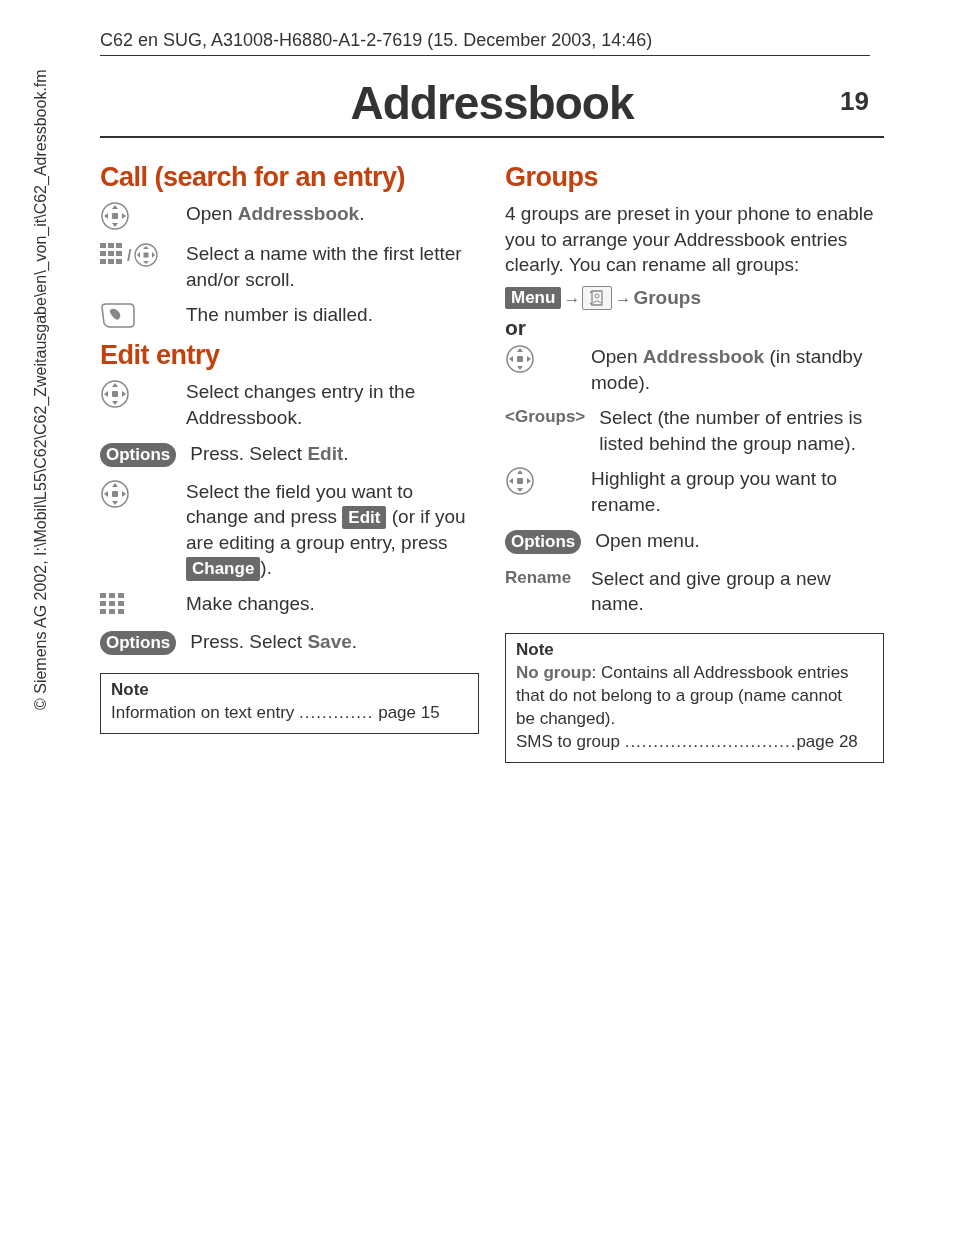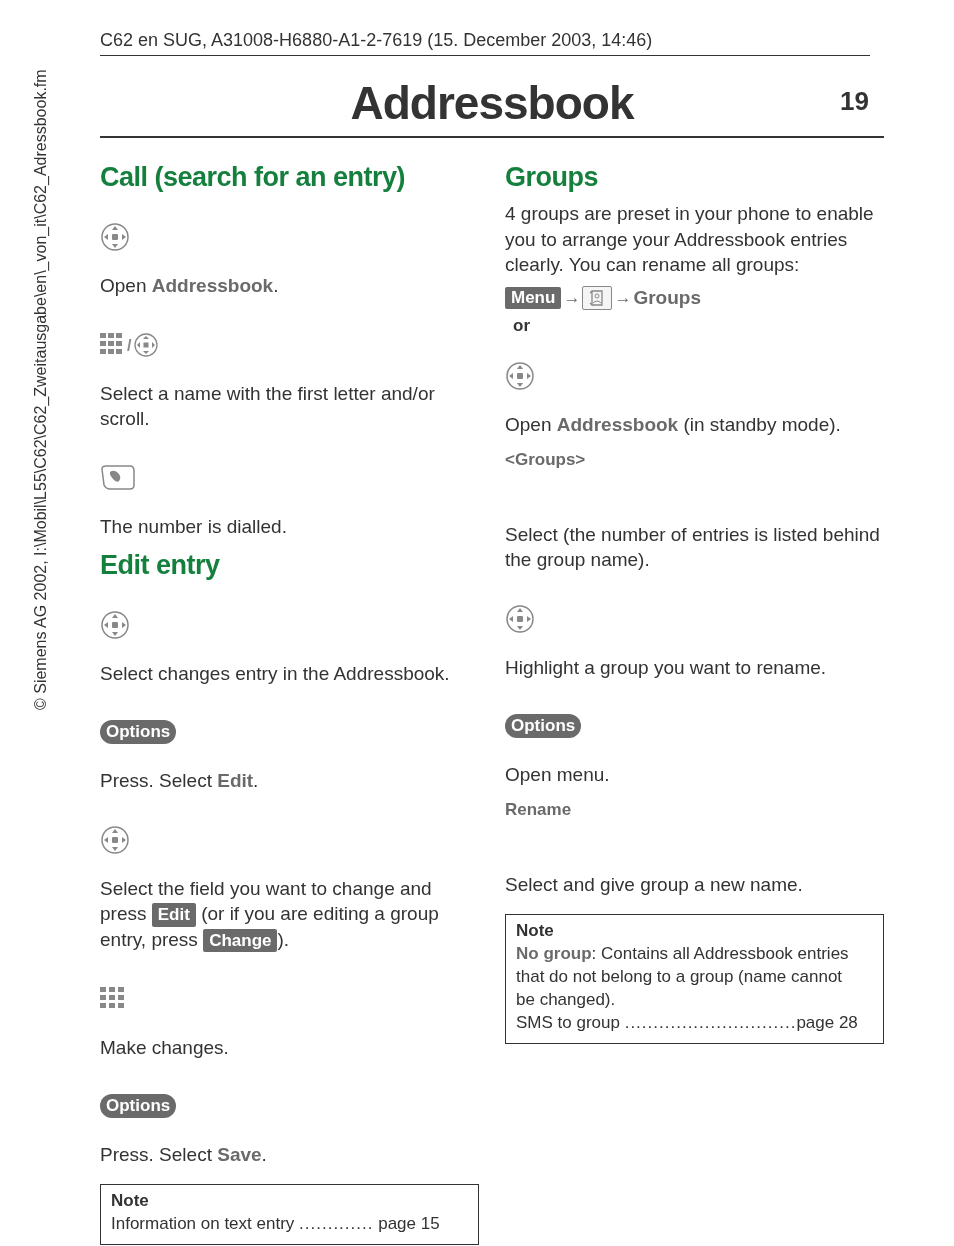--- a/index.html
+++ b/index.html
@@ -58,28 +58,28 @@
     gap: 26px;
   }
   .col {
     flex: 1;
     min-width: 0;
   }
   h2 {
     font-size: 27px;
     font-weight: bold;
     margin: 6px 0 8px 0;
-    color: #15803d;
+    color: #c2410c;
     letter-spacing: -0.5px;
   }
   .row {
     display: flex;
+    gap: 14px;
     margin: 4px 0 10px 0;
     align-items: flex-start;
-    flex-direction: column;
   }
   .icon-cell {
     flex: 0 0 72px;
     display: flex;
     align-items: center;
     justify-content: flex-start;
     min-height: 28px;
   }
   .text-cell {
     flex: 1;
@@ -156,24 +156,24 @@
     font-weight:bold;
     color:#6a6a6a;
     margin: 8px 0 6px 0;
   }
   .arrow {
     color:#6a6a6a;
     font-weight:bold;
     font-size: 17px;
   }
   .or {
-    font-size: 17px;
+    font-size: 21px;
     font-weight: bold;
     color:#333;
-    margin: 6px 0 4px 8px;
+    margin: 6px 0 4px 0;
   }
   .sidebar-text {
     position: absolute;
     left: 32px;
     top: 710px;
     transform: rotate(-90deg);
     transform-origin: left top;
     font-size: 16px;
     color: #333;
     white-space: nowrap;

